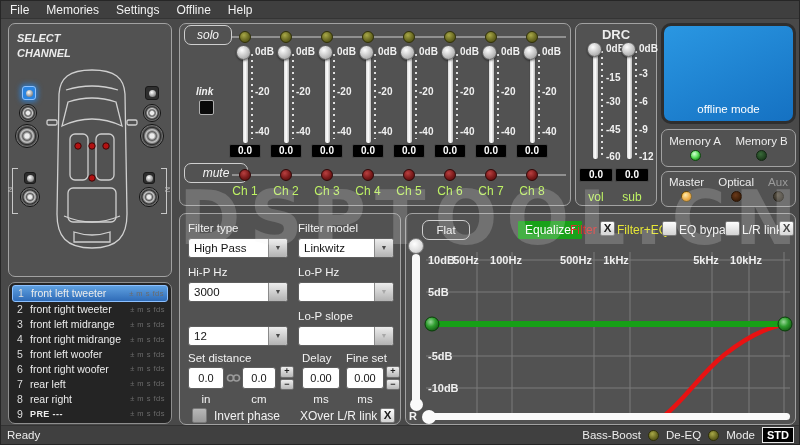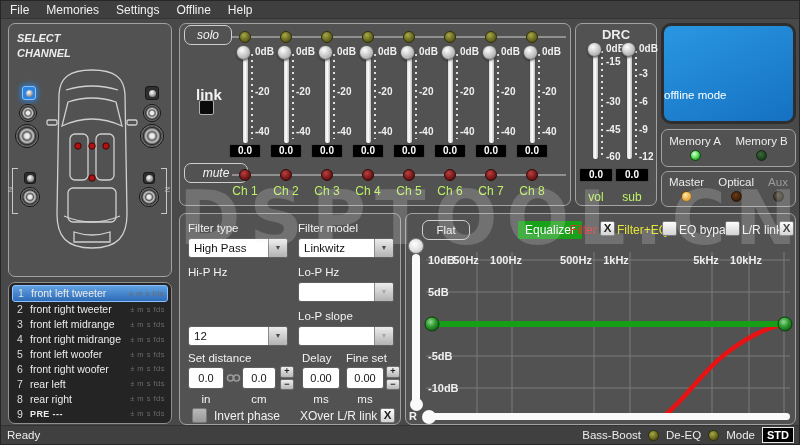--- a/index.html
+++ b/index.html
@@ -78,21 +78,21 @@
   .spk-tw.sel { background:#2a84e0; box-shadow:0 0 5px 2px rgba(42,132,224,.75); border-color:#8ec2ff; }
   .spk-rnd { position:absolute; border-radius:50%; border:1px solid #141414;
       background:radial-gradient(circle, #ececec 14%, #5e5e5e 28%, #cacaca 40%, #2e2e2e 55%, #8a8a8a 72%, #1c1c1c 85%); }
   .bracket { position:absolute; width:6px; height:46px; border:1.5px solid #c8c8c8; }
   .bracket.l { border-right:none; }
   .bracket.r { border-left:none; }
   .bmark { position:absolute; font-size:7px; color:#c0c0c0; transform:rotate(90deg); }
   
   .offline-box { position:absolute; left:660px; top:22px; width:135px; height:101px;
       background:linear-gradient(155deg,#2a97e2,#1571c2); border:3px solid #2e2e2e; border-radius:10px; }
-  .offline-box .cap { position:absolute; bottom:20px; width:100%; text-align:left; font-size:11.5px; color:#fff; }
+  .offline-box .cap { position:absolute; bottom:6px; width:100%; text-align:center; font-size:11.5px; color:#fff; }
   .duo { display:flex; height:100%; align-items:center; justify-content:space-around; }
   .duo .col { display:flex; flex-direction:column; align-items:center; gap:3px; font-size:11.5px; }
   .dim { color:#9a9a9a; }
   
   .eq-badge { position:absolute; background:#19a119; color:#fff; font-size:12px; padding:2px 7px; border-radius:1px; }
   .eq-red { position:absolute; color:#e03030; font-size:12px; }
   .eq-yel { position:absolute; color:#e6e636; font-size:12px; }
   .eq-wht { position:absolute; color:#f2f2f2; font-size:12px; }
   .eqv-knob { position:absolute; width:16px; height:16px; border-radius:50%;
       background:radial-gradient(circle at 40% 35%, #fff, #ddd 60%, #a8a8a8); border:1px solid #7d7d7d; }
@@ -218,21 +218,21 @@
         <span class="nm">PRE ---</span>
         <span class="fl">± m s fds</span>
       </div>
   </div>
 
   <div class="panel" style="left:178px; top:22px; width:392px; height:183px;">
     <div class="hline" style="left:52px; top:12px; width:334px;"></div>
     <div class="hline" style="left:52px; top:150px; width:334px;"></div>
     <div class="obtn" style="left:4px; top:1px; width:48px; height:20px; font-style:italic; line-height:18px;">solo</div>
     <div class="obtn" style="left:4px; top:139px; width:64px; height:20px; font-style:italic; line-height:18px;">mute</div>
-    <div class="flabel" style="left:16px; top:62px; font-weight:bold; font-size:15px;">link</div>
+    <div class="flabel" style="left:16px; top:62px; font-style:italic; font-weight:bold; font-size:10px;">link</div>
     <div class="chk-dark" style="left:19px; top:76px;"></div>
 
     <div class="fcol" style="left:51px;">
       <div class="led led-olive" style="left:8px; top:7px;"></div>
       <div class="f-track" style="left:12px; top:26px; height:93px;"></div>
       <div class="f-dots" style="left:20px; top:30px; height:85px;"></div>
       <div class="f-handle" style="left:5px; top:21px;"></div>
       <div class="scale" style="left:24px; top:22px;">0dB</div>
       <div class="scale" style="left:24px; top:62px;">-20</div>
       <div class="scale" style="left:24px; top:102px;">-40</div>
@@ -326,21 +326,21 @@
     </div>
   </div>
 
   <div class="panel" style="left:574px; top:22px; width:82px; height:183px;">
     <div style="position:absolute; left:0; top:3px; width:100%; text-align:center; font-weight:bold; font-size:13px;">DRC</div>
 
     <div class="d-track" style="left:17px; top:23px; height:112px;"></div>
     <div class="d-dots" style="left:25px; top:27px; height:104px;"></div>
     <div class="d-handle" style="left:11px; top:18px;"></div>
     <div class="scale" style="left:30px; top:19px;">0dB</div>
-    <div class="scale" style="left:30px; top:32px;">-15</div>
+    <div class="scale" style="left:30px; top:48px;">-15</div>
     <div class="scale" style="left:30px; top:72px;">-30</div>
     <div class="scale" style="left:30px; top:100px;">-45</div>
     <div class="scale" style="left:30px; top:127px;">-60</div>
     <div class="vbox" style="left:3px; top:144px; width:34px;">0.0</div>
     <div class="chlab" style="left:0px; top:166px;">vol</div>
 
     <div class="d-track" style="left:51px; top:23px; height:112px;"></div>
     <div class="d-dots" style="left:59px; top:27px; height:104px;"></div>
     <div class="d-handle" style="left:45px; top:18px;"></div>
     <div class="scale" style="left:63px; top:19px;">0dB</div>
@@ -389,20 +389,24 @@
     <div class="combo" style="left:8px; top:24px; width:100px;">
       <span class="txt">High Pass</span>
       <span class="arw">▼</span>
     </div>
     <div class="flabel" style="left:118px; top:8px;">Filter model</div>
     <div class="combo" style="left:118px; top:24px; width:96px;">
       <span class="txt">Linkwitz</span>
       <span class="arw">▼</span>
     </div>
     <div class="flabel" style="left:8px; top:52px;">Hi-P Hz</div>
+    <div class="combo" style="left:8px; top:68px; width:100px;">
+      <span class="txt">3000</span>
+      <span class="arw">▼</span>
+    </div>
     <div class="flabel" style="left:118px; top:52px;">Lo-P Hz</div>
     <div class="combo dis" style="left:118px; top:68px; width:96px;">
       <span class="txt"></span>
       <span class="arw">▼</span>
     </div>
     <div class="flabel" style="left:8px; top:96px;margin-top:20px;">Hi-P slope</div>
     <div class="combo" style="left:8px; top:112px; width:100px;">
       <span class="txt">12</span>
       <span class="arw">▼</span>
     </div>

